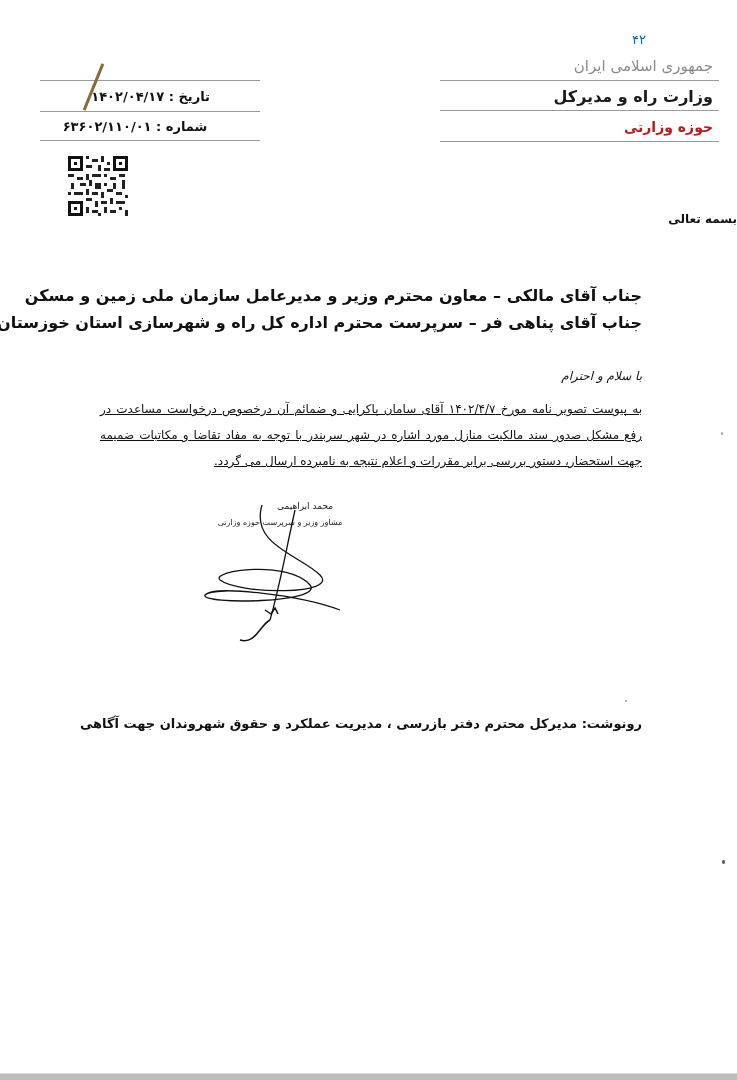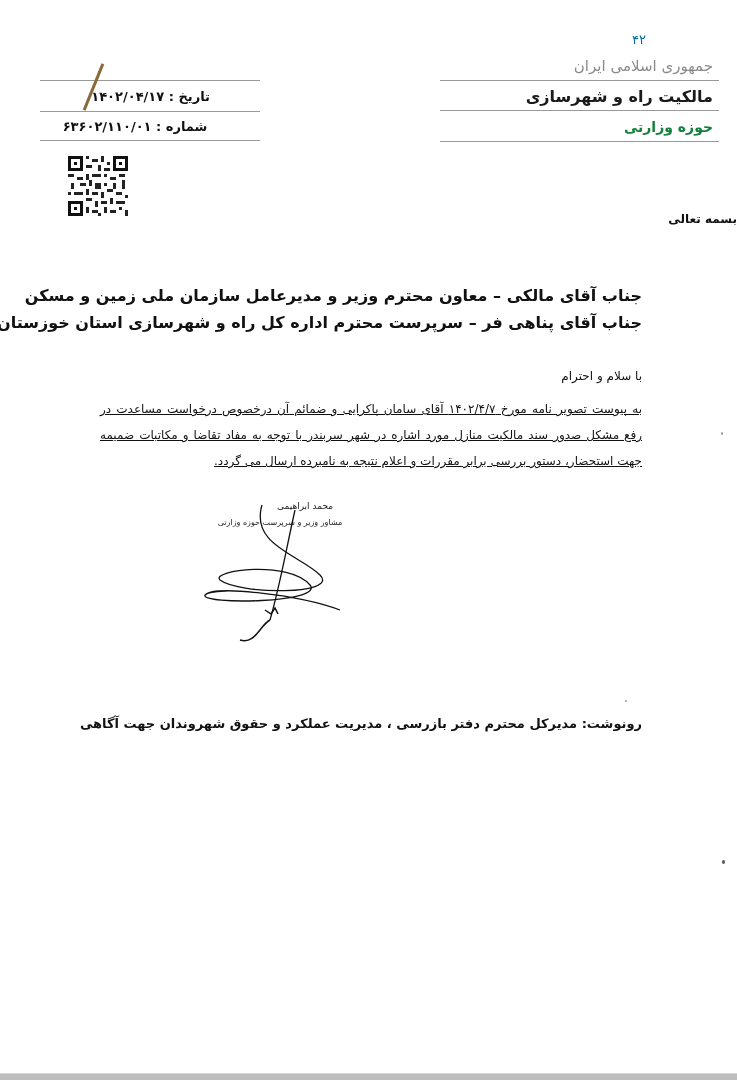--- a/index.html
+++ b/index.html
@@ -6,47 +6,47 @@
   body {
     width:737px; height:1080px; background:#ffffff; position:relative; overflow:hidden;
     font-family:"DejaVu Sans", sans-serif; color:#111;
   }
   .rtl { direction:rtl; unicode-bidi:embed; }
   .abs { position:absolute; }
   .hline { position:absolute; height:1px; background:#9a9a9a; }
   .hdr-right { right:24px; text-align:left; white-space:nowrap; }
   .republic { top:57px; font-size:15px; color:#8a8a8a; }
   .ministry { top:87px; font-size:16px; font-weight:bold; color:#1a1a1a; }
-  .office { top:119px; font-size:14px; font-weight:bold; color:#15803d; }
+  .office { top:119px; font-size:14px; font-weight:bold; color:#b91c1c; }
   .hdr-left { left:60px; width:150px; text-align:right; white-space:nowrap; font-weight:bold; font-size:13px; }
   .date-row { top:89px; }
   .num-row { top:119px;text-align:center; }
   .slash-mark { position:absolute; left:92px; top:62px; width:3px; height:50px; background:#8a6a3a; transform:rotate(22deg); }
   .handnum { position:absolute; left:632px; top:32px; font-size:13px; color:#0369a1; }
   .qr { position:absolute; left:68px; top:155px; width:60px; height:62px; }
   .bismillah { position:absolute; left:0; width:737px; top:212px; text-align:right; font-size:12px; font-weight:bold; }
   .recipient { position:absolute; right:95px; text-align:right; font-weight:bold; font-size:16px; white-space:nowrap; }
   .r1 { top:286px; } .r2 { top:313px; }
-  .greeting { position:absolute; right:95px; top:369px; font-size:12px; }
+  .greeting { position:absolute; right:95px; top:369px; font-size:12px;font-style:italic; }
   .body-text { position:absolute; right:95px; left:100px; top:396px; font-size:12px; line-height:26px; text-align:justify; text-align-last:right;text-decoration:underline; }
   .sig { position:absolute; left:200px; top:485px; width:160px; height:160px; }
   .cc { position:absolute; right:95px; top:716px; font-size:13px; font-weight:bold; white-space:nowrap; }
   .bottom-bar { position:absolute; left:0; right:0; bottom:0; height:6px; background:#bdbdbd; border-top:1px solid #d8d8d8; }
   .speck { position:absolute; background:#999; border-radius:50%; }
 </style>
 </head>
 <body>
 
 <div>
 
   <span class="handnum rtl">۴۲</span>
 
   <div class="abs hdr-right rtl republic">جمهوری اسلامی ایران</div>
   <div class="hline" style="left:440px; right:18px; top:80px;"></div>
-  <div class="abs hdr-right rtl ministry">مالکیت راه و شهرسازی</div>
+  <div class="abs hdr-right rtl ministry">وزارت راه و مدیرکل</div>
   <div class="hline" style="left:440px; right:18px; top:110px;"></div>
   <div class="abs hdr-right rtl office">حوزه وزارتی</div>
   <div class="hline" style="left:440px; right:18px; top:141px;"></div>
 
   <div class="hline" style="left:40px; width:220px; top:80px;"></div>
   <div class="abs hdr-left rtl date-row">
     <span>تاریخ :</span>
     <span>۱۴۰۲/۰۴/۱۷</span>
   </div>
   <div class="slash-mark"></div>

